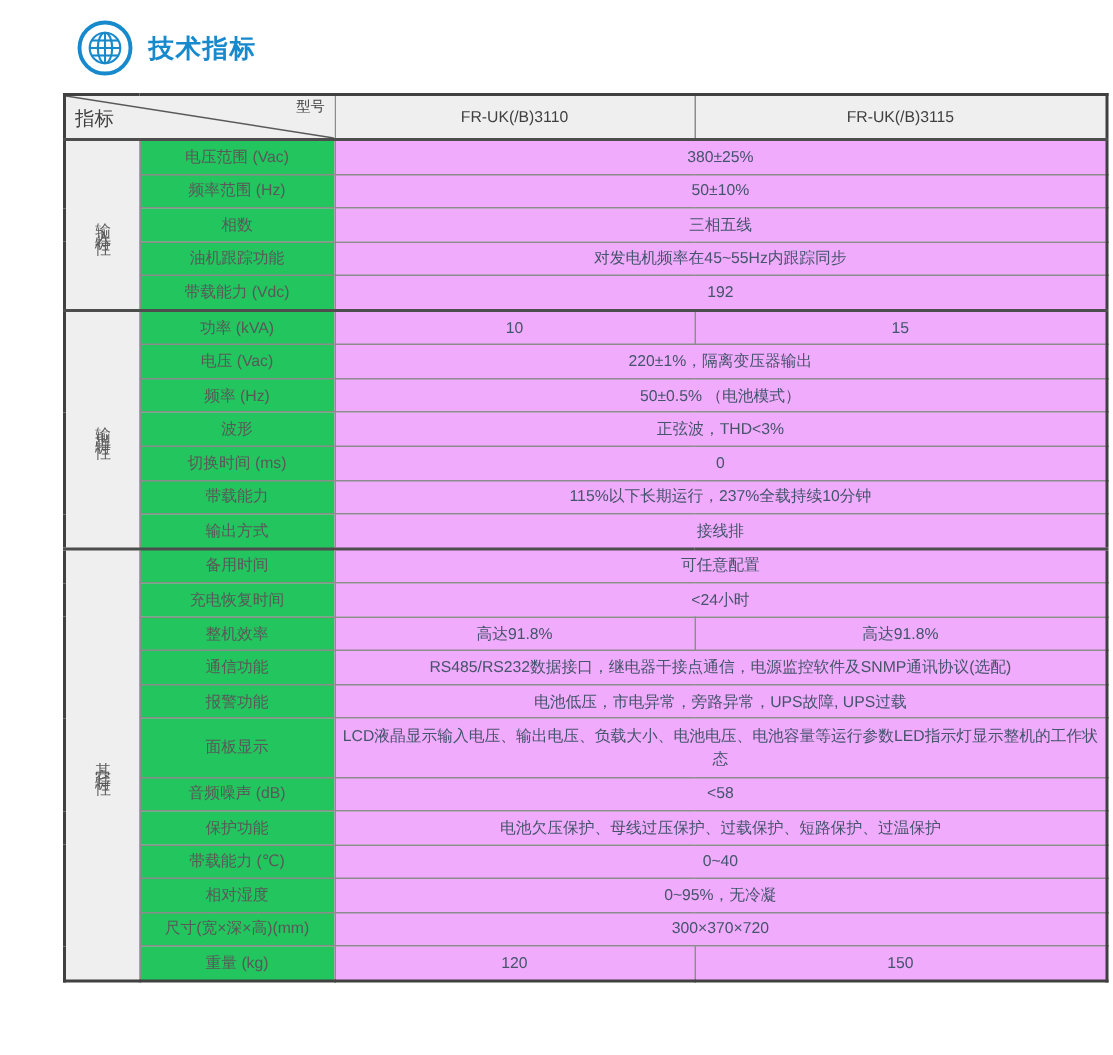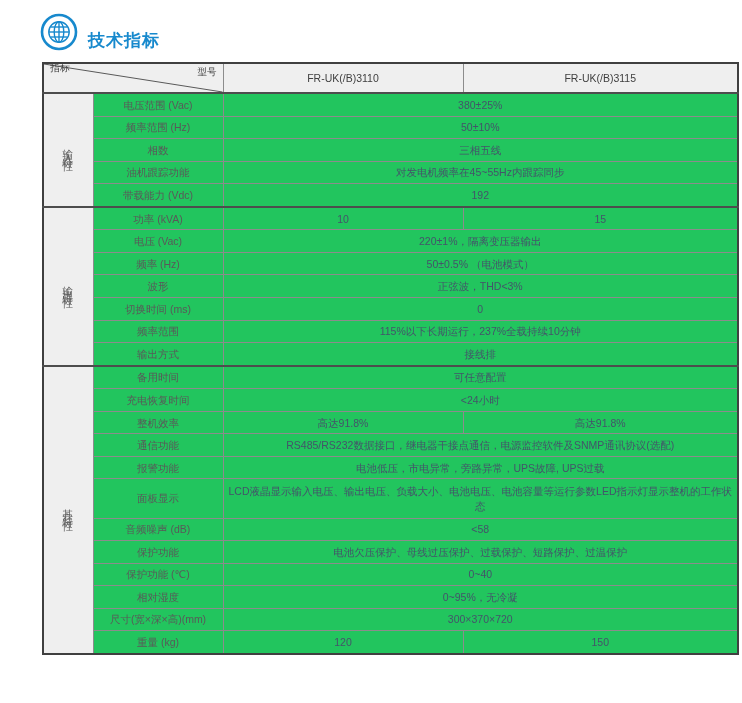--- a/index.html
+++ b/index.html
@@ -7,22 +7,22 @@
   body {
     width: 742px; height: 703px;
     background: #ffffff;
     font-family: "Liberation Sans", "DejaVu Sans", sans-serif;
     position: relative;
     overflow: hidden;
   }
 
   
   .page-header {
-    position: absolute; left: 39px; top: 12px;
-    display: flex; align-items: flex-end; gap: 9px;
+    position: absolute; left: 50px; top: 12px;
+    display: flex; align-items: center; gap: 9px;
   }
   .globe-wrap { width: 40px; height: 40px; flex: 0 0 auto; }
   .globe-wrap svg { width: 100%; height: 100%; display: block; }
   .page-title {
     margin: 0;
     font-size: 17px;
     font-weight: bold;
     color: #1789cd;
     letter-spacing: 1px;
   }
@@ -55,34 +55,34 @@
   .corner-cell { position: relative; padding: 0; }
   .corner-cell .diag {
     position: absolute; left: 0; top: 0;
     width: 100%; height: 100%;
   }
   .corner-cell .diag line {
     stroke: #595959; stroke-width: 1px;
     vector-effect: non-scaling-stroke;
   }
   .corner-top   { position: absolute; top: 2px;  right: 6px; font-size: 9.5px; color: #404040; }
-  .corner-bottom{ position: absolute; bottom: 18px; left: 6px; font-size: 10px; color: #404040; }
+  .corner-bottom{ position: absolute; bottom: 4px; left: 6px; font-size: 13px; color: #404040; }
 
   
   .group-cell { background: #efefef; color: #595959; padding: 0 4px; }
   .vtext {
     display: inline-block;
     writing-mode: vertical-lr;
     text-orientation: upright;
     letter-spacing: 4px;
     font-size: 10.5px;
   }
 
   .param-cell { color: #595959; background: #22c55e; }
-  .value-cell { color: #44546a; background: #22c55e; }
+  .value-cell { color: #44546a; background: #f0abfc; }
 
   
   tr.section-start > th, tr.section-start > td { border-top: 2px solid #4d4d4d; }
 </style>
 </head>
 <body>
 
 <div class="page-header">
   <span class="globe-wrap">
     <svg viewBox="0 0 40 40" fill="none">
@@ -157,21 +157,21 @@
         </tr>
         <tr>
           <td class="param-cell">波形</td>
           <td class="value-cell" colspan="2">正弦波，THD&lt;3%</td>
         </tr>
         <tr>
           <td class="param-cell">切换时间 (ms)</td>
           <td class="value-cell" colspan="2">0</td>
         </tr>
         <tr>
-          <td class="param-cell">频率范围</td>
+          <td class="param-cell">带载能力</td>
           <td class="value-cell" colspan="2">115%以下长期运行，237%全载持续10分钟</td>
         </tr>
         <tr>
           <td class="param-cell">输出方式</td>
           <td class="value-cell" colspan="2">接线排</td>
         </tr>
         <tr class="section-start">
           <th class="group-cell" rowspan="12"><span class="vtext">其它特性</span></th>
           <td class="param-cell">备用时间</td>
           <td class="value-cell" colspan="2">可任意配置</td>
@@ -199,21 +199,21 @@
         </tr>
         <tr>
           <td class="param-cell">音频噪声 (dB)</td>
           <td class="value-cell" colspan="2">&lt;58</td>
         </tr>
         <tr>
           <td class="param-cell">保护功能</td>
           <td class="value-cell" colspan="2">电池欠压保护、母线过压保护、过载保护、短路保护、过温保护</td>
         </tr>
         <tr>
-          <td class="param-cell">保护功能 (℃)</td>
+          <td class="param-cell">带载能力 (℃)</td>
           <td class="value-cell" colspan="2">0~40</td>
         </tr>
         <tr>
           <td class="param-cell">相对湿度</td>
           <td class="value-cell" colspan="2">0~95%，无冷凝</td>
         </tr>
         <tr>
           <td class="param-cell">尺寸(宽×深×高)(mm)</td>
           <td class="value-cell" colspan="2">300×370×720</td>
         </tr>

